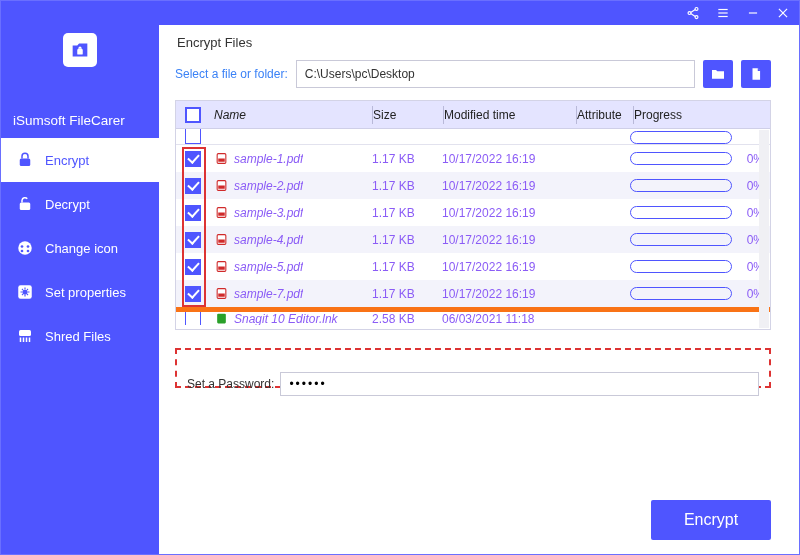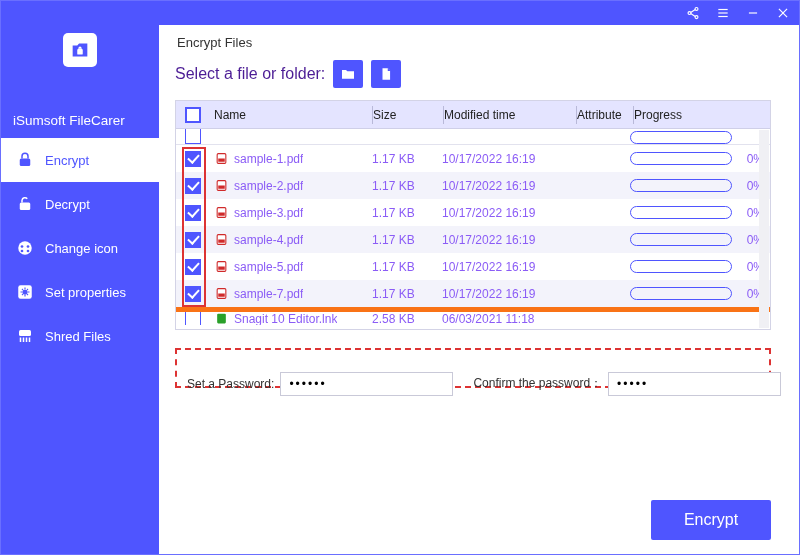--- a/index.html
+++ b/index.html
@@ -12,28 +12,28 @@
   .brand { padding: 8px 10px 10px 10px; }
   .brand-icon { width: 34px; height: 34px; background:#fff; border-radius:5px; display:flex; align-items:center; justify-content:center; margin: 0 auto 4px auto; }
   .brand-name { font-size: 13.5px; text-align:left; padding-left:2px; white-space:nowrap;margin-top:46px; }
   .nav { display:flex; flex-direction:column; }
   .nav-item { display:flex; align-items:center; gap:10px; height:44px; padding:0 14px; font-size:13px; cursor:pointer; }
   .nav-item.active { background:#fff; color:#4f55ff; }
   .nav-item .nicon { width:20px; height:20px; display:inline-flex; align-items:center; justify-content:center; }
   .main { flex:1; display:flex; flex-direction:column; padding: 8px 28px 14px 16px; min-width:0; }
   .section-title { font-size:13px; color:#333; margin: 2px 0 10px 2px; }
   .path-row { display:flex; align-items:center; gap:8px; margin-bottom:12px; }
-  .path-label { font-size:16px; color:#4c1d95; white-space:nowrap; }
+  .path-label { font-size:12px; color:#3b82f6; white-space:nowrap; }
   .path-input { flex:1; height:28px; border:1px solid #c9c9d8; padding:0 8px; font-size:12px; color:#333; }
   .sqbtn { width:30px; height:28px; background:#4f55ff; display:flex; align-items:center; justify-content:center; cursor:pointer; border-radius:2px; }
   .sqbtn svg { fill:#fff; }
   .table-wrap { border:1px solid #d3d3e6; display:flex; flex-direction:column; height:230px; }
   .thead { display:flex; align-items:center; background:#e4e4ff; border-bottom:1px solid #cfcfe8; height:28px; font-size:12px; color:#222; }
   .col-chk { width:34px; display:flex; align-items:center; justify-content:center; }
-  .col-name { width:162px; padding-left:4px; display:flex; align-items:center; gap:6px; }
+  .col-name { width:162px; padding-left:4px; display:flex; align-items:center; gap:6px;font-style:italic; }
   .col-size { width:70px; }
   .col-mtime { width:132px; }
   .col-attr { width:56px; }
   .col-prog { flex:1; padding-right:6px; display:flex; align-items:center; gap:6px; }
   .vdiv { width:1px; height:18px; background:#b9b9d9; }
   .rows { flex:1; overflow:hidden; position:relative; }
   .row { display:flex; align-items:center; height:27px; font-size:12px; color:#8b5cf6; }
   .row.alt { background:#f3f3fb; }
   .row.partial { height:18px; border-top:5px solid #f97316; overflow:hidden; }
   .chkbox { width:16px; height:16px; border:1px solid #4f55ff; background:#fff; display:inline-flex; align-items:center; justify-content:center; cursor:pointer; }
@@ -157,20 +157,21 @@
           <span>Shred Files</span>
         </div>
       </div>
     </div>
 
     <div class="main">
       <div class="section-title">Encrypt Files</div>
 
       <div class="path-row">
         <span class="path-label">Select a file or folder:</span>
+        <input class="path-input" value="C:\Users\pc\Desktop" style="">
         <div class="sqbtn">
           <svg width="16" height="16" viewBox="0 0 24 24">
               <path d="M3 6h6l2 2h10v11H3z"></path>
             </svg>
         </div>
         <div class="sqbtn">
           <svg width="14" height="16" viewBox="0 0 24 24">
               <path d="M6 2h9l4 4v16H6z"></path>
               <path d="M15 2v5h5" fill="#4f55ff"></path>
             </svg>
@@ -363,24 +364,20 @@
           </div>
           <div class="scrollbar-stub"></div>
         </div>
       </div>
 
       <div class="pw-row">
         <div class="pw-half">
           <span class="pw-label">Set a Password:</span>
           <input class="pw-input" type="text" value="••••••" style="">
         </div>
-        <div class="pw-half">
-          <span class="pw-label">Confirm the password：</span>
-          <input class="pw-input" type="text" value="•••••" style="">
-        </div>
       </div>
 
       <div class="spacer"></div>
       <div class="action-row">
         <button class="encrypt-btn">Encrypt</button>
       </div>
     </div>
   </div>
 </div>
 

